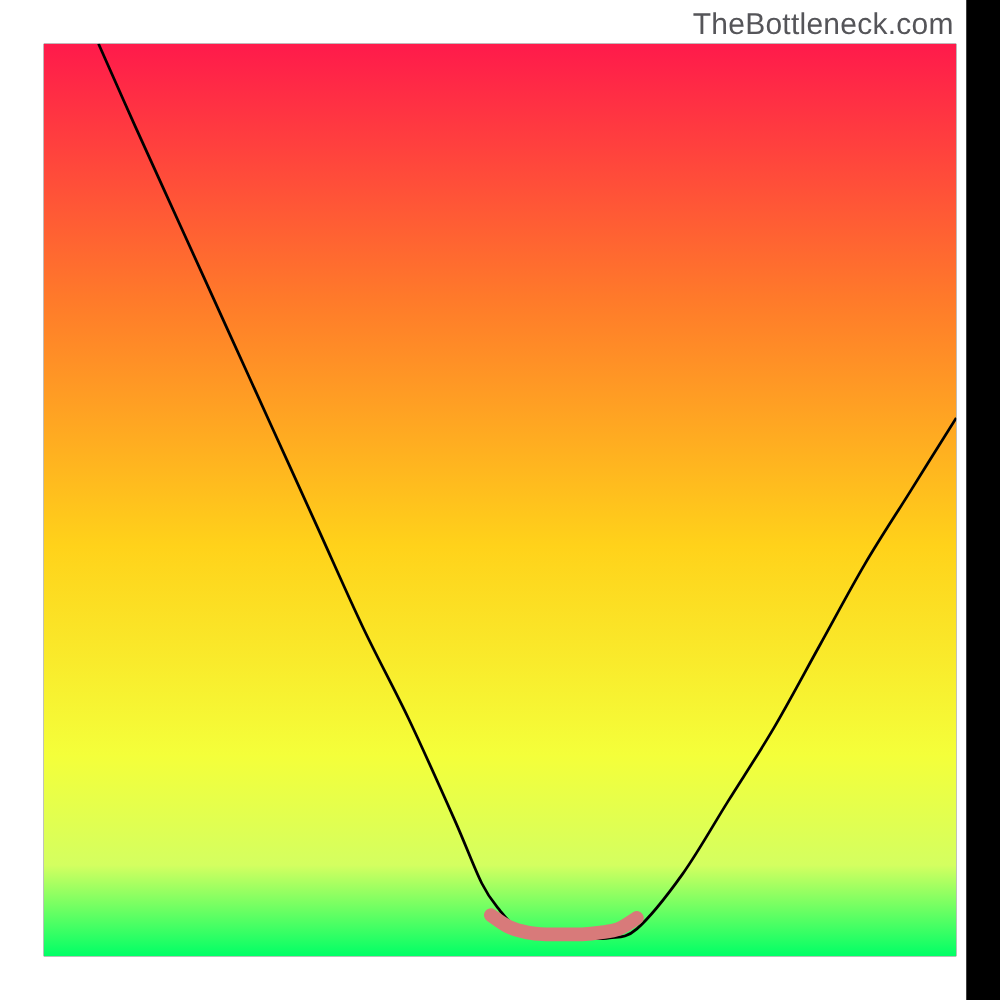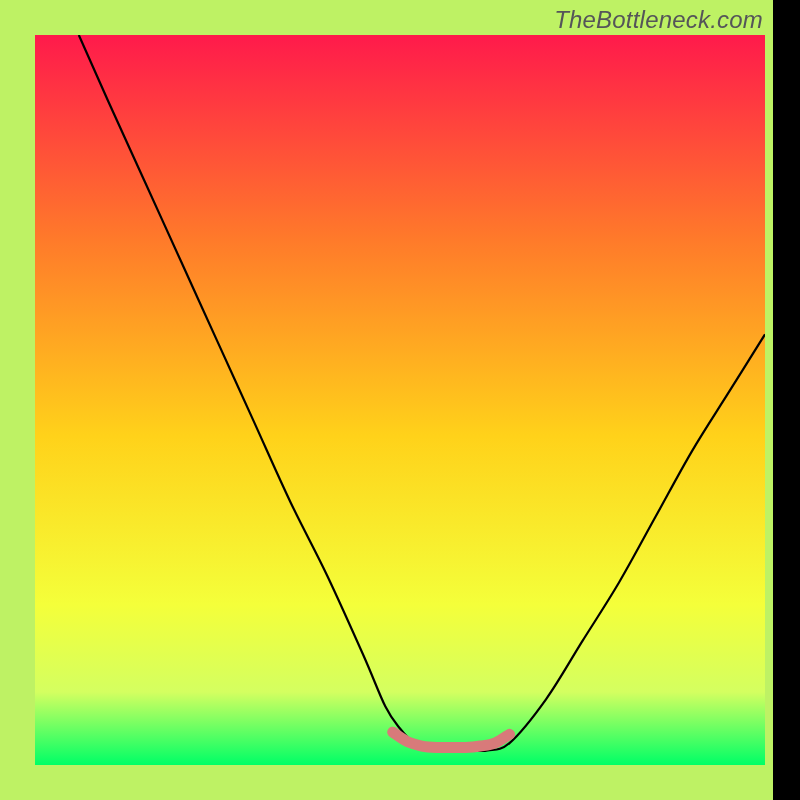--- a/index.html
+++ b/index.html
@@ -8,22 +8,21 @@
     width: 800px;
     height: 800px;
     background: #000;
     overflow: hidden;
     font-family: Arial, Helvetica, sans-serif;
   }
   .frame {
     position: relative;
     width: 773px;
     height: 800px;
-    background: #bef264;
-    font-style: italic;
+    background: #ffffff;
   }
   .watermark {
     position: absolute;
     top: 6px;
     right: 10px;
     color: #555559;
     font-size: 24px;
     font-weight: 500;
     letter-spacing: 0.2px;
     z-index: 5;

